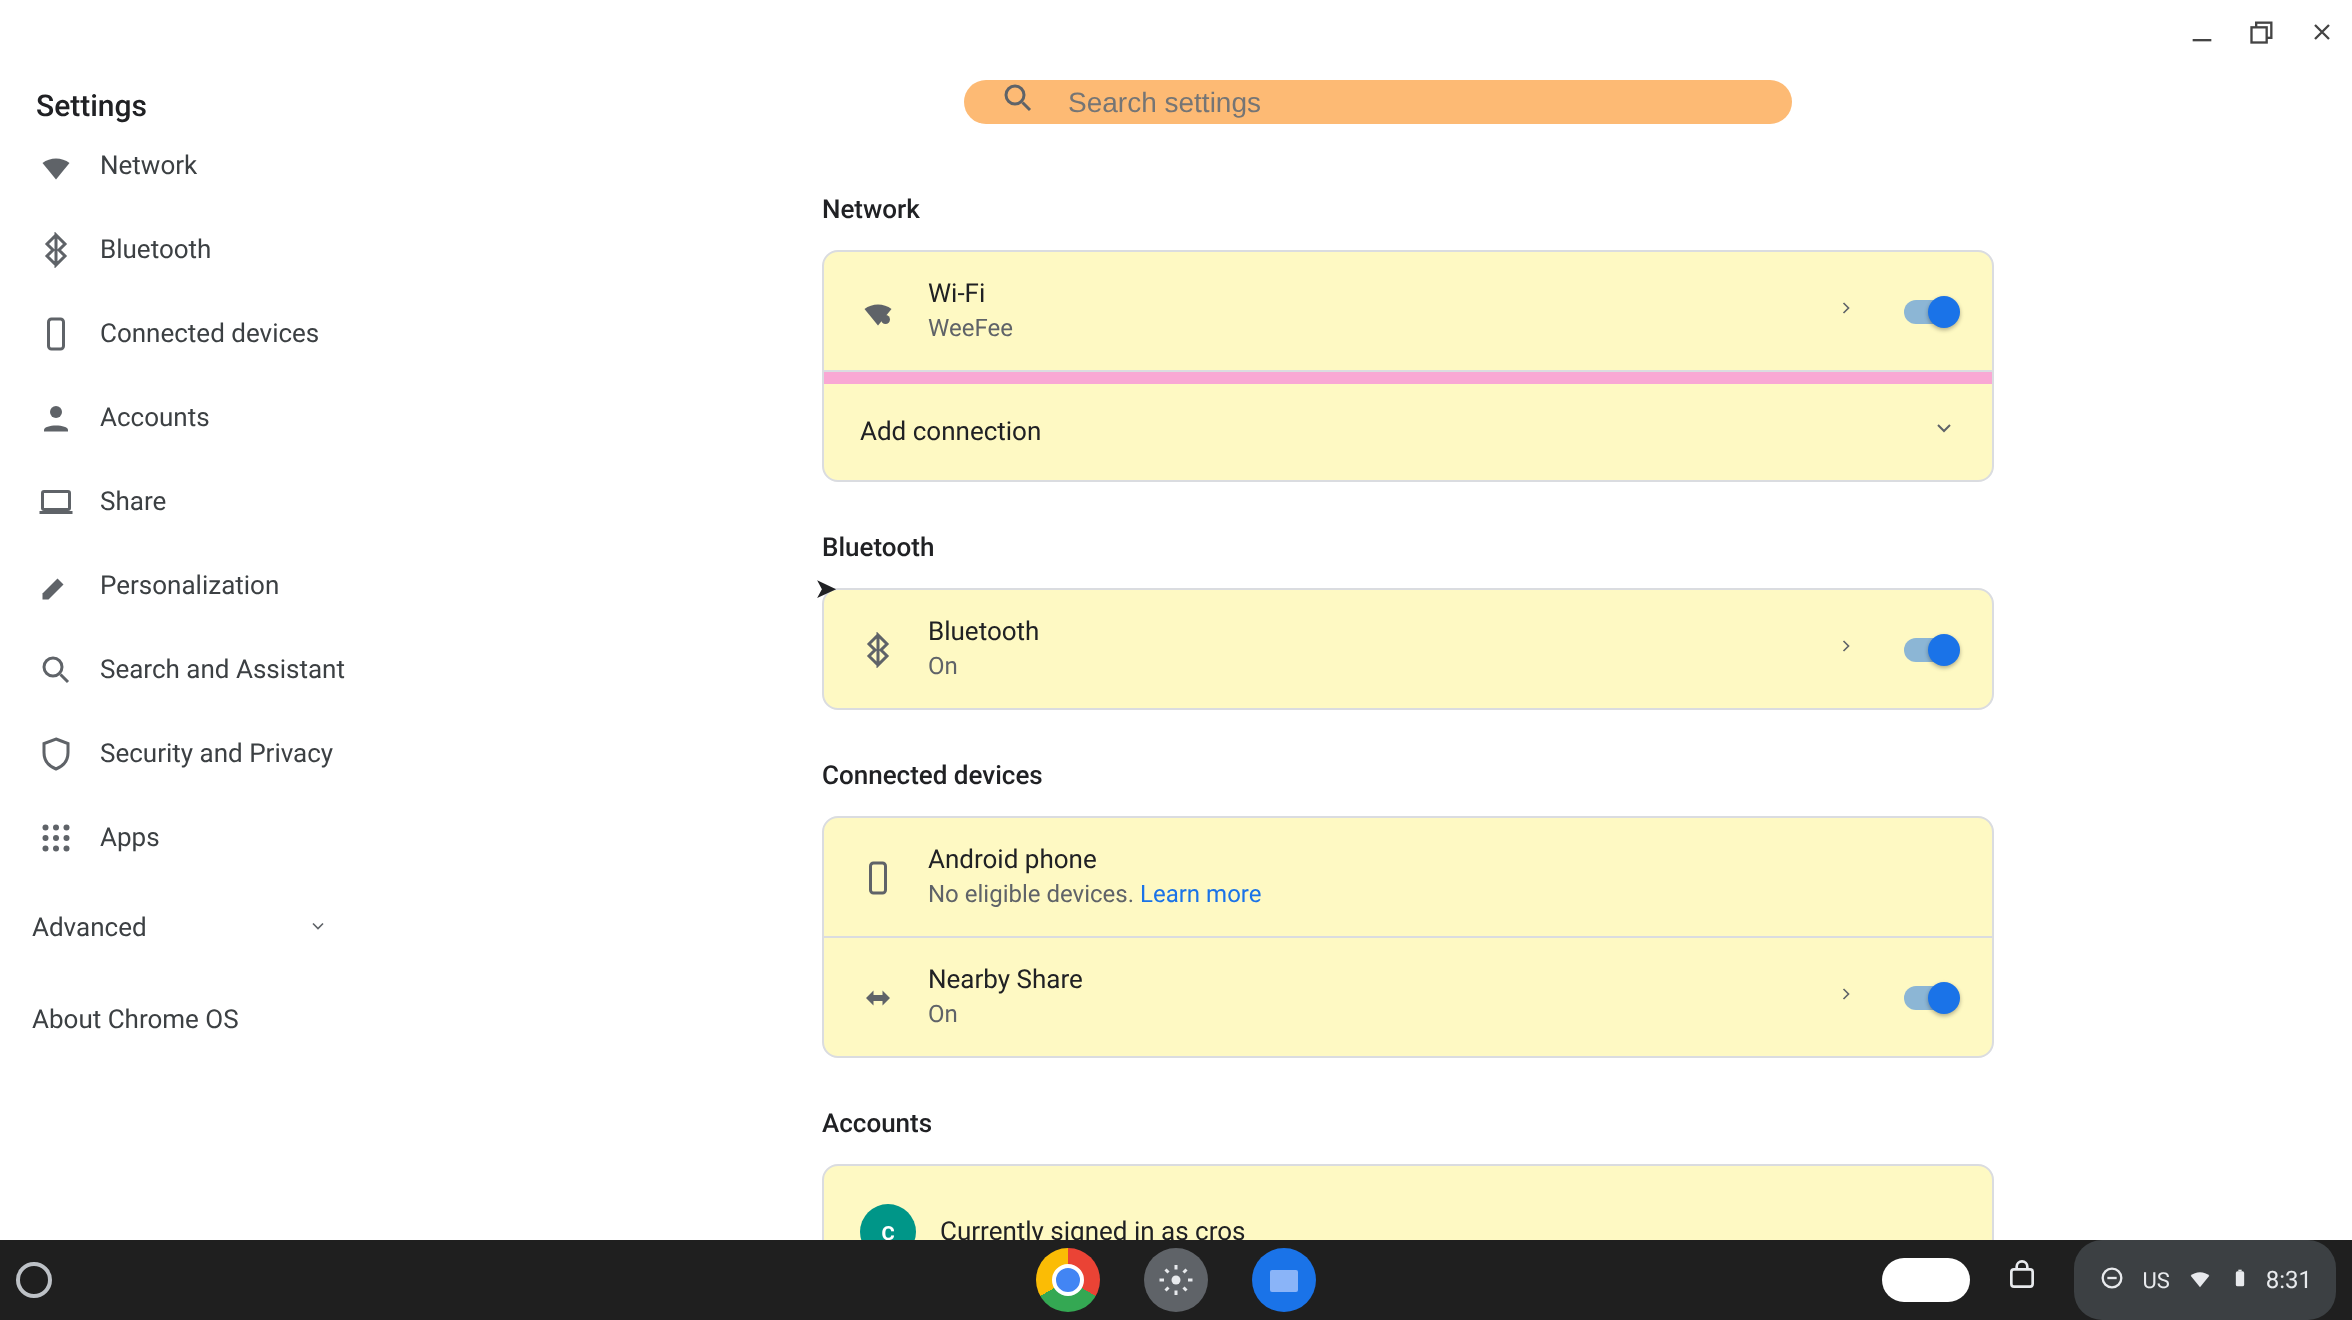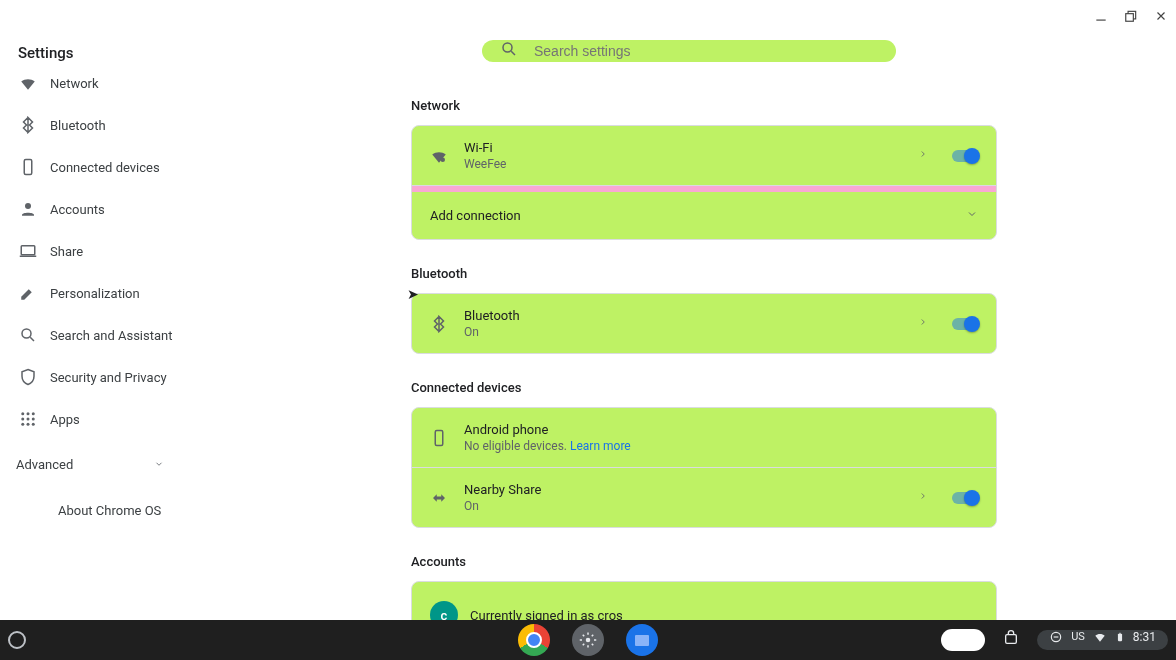--- a/index.html
+++ b/index.html
@@ -36,33 +36,33 @@
 .side-list { display: flex; flex-direction: column; font-size: 13px; color: #3c4043; }
 .side-item {
   display: flex;
   align-items: center;
   padding: 11px 16px 11px 18px;
   cursor: pointer;
 }
 .side-item .ic { width: 20px; height: 20px; display: flex; align-items: center; justify-content: center; margin-right: 12px; flex-shrink:0; }
 .side-item .ic svg { width: 18px; height: 18px; fill: #5f6368; }
 .side-advanced { padding: 11px 16px 11px 16px; display:flex; align-items:center; justify-content: space-between; width:180px; cursor:pointer; font-size:13px; color:#3c4043; margin-top:6px;gap:20px;}
-.side-about { padding: 20px 16px 0 16px; font-size:13px; color:#3c4043; cursor:pointer;margin-left:42px;}
+.side-about { padding: 20px 16px 0 16px; font-size:13px; color:#3c4043; cursor:pointer;}
 .main { flex: 1; padding-top: 40px; display:flex; flex-direction:column; align-items:center; overflow-y:auto; }
 .search-wrap {
-  width: 414px; height: 37px; background: #bef264; border-radius: 18px;
+  width: 414px; height: 37px; background: #fdba74; border-radius: 18px;
   display:flex; align-items:center; padding: 0 18px; gap:16px; margin-bottom:28px; margin-left:-30px;
 }
 .search-wrap svg { width:18px; height:18px; fill:#5f6368;}
 .search-input {
   border:none; background:transparent; outline:none; font-size:14px; color:#5f6368; flex:1;
 }
 .content { width: 586px; }
 .section-title { font-size:13px; font-weight:500; color:#202124; margin: 8px 0 12px 0; }
-.card { border:1px solid #dadce0; border-radius:8px; background:#bef264; margin-bottom:26px; }
+.card { border:1px solid #dadce0; border-radius:8px; background:#fef9c3; margin-bottom:26px; }
 .row { display:flex; align-items:center; padding:14px 18px; min-height: 56px; }
 .row + .row-divider { border-top:1px solid #dadce0; }
 .row .row-icon { width:34px; display:flex; justify-content:flex-start; align-items:center; }
 .row .row-icon svg { width:18px; height:18px; fill:#5f6368; }
 .row-text { flex:1; display:flex; flex-direction:column; font-size:13px; }
 .row-text .sub { font-size:12px; color:#5f6368; margin-top:2px; }
 .row .chevron { color:#5f6368; font-size:11px; margin-right: 24px; }
 .row .chevron svg, .row .chevron-down svg { width:10px; height:10px; fill:#5f6368; }
 .toggle-track { width:26px; height:12px; background: rgba(26,115,232,0.5); border-radius:8px; position:relative; cursor:pointer; }
 .toggle-track::after {
@@ -81,21 +81,21 @@
 .shelf-left, .shelf-center, .shelf-right { display:flex; align-items:center; gap:18px;}
 .shelf-center { position:absolute; left:50%; transform:translateX(-50%); gap: 22px;}
 .launcher { width:18px; height:18px; border:2px solid #bdc1c6; border-radius:50%; }
 .app-icon { width:32px; height:32px; border-radius:50%; display:flex; align-items:center; justify-content:center; }
 .chrome-icon { background: conic-gradient(#ea4335 0 120deg,#34a853 120deg 240deg,#fbbc05 240deg 360deg); position:relative;}
 .chrome-icon::after { content:""; position:absolute; width:12px; height:12px; background:#4285f4; border-radius:50%; border:2px solid #fff;}
 .settings-icon-app { background:#5f6368; }
 .settings-icon-app svg { width:18px; height:18px; fill:#e8eaed;}
 .files-icon { background:#1a73e8; position:relative; }
 .files-icon::before { content:""; position:absolute; width:14px; height:11px; background:#8ab4f8; border-radius:1px;}
-.tray-pill { height:20px; border-radius:14px; background:#3c4043; display:flex; padding:0 12px; gap:8px; font-size:12px;}
+.tray-pill { height:40px; border-radius:14px; background:#3c4043; display:flex; align-items:center; padding:0 12px; gap:8px; font-size:12px;}
 .tray-item svg { width:16px; height:16px; fill:#e8eaed;}
 .cloud { width:44px; height:22px; background:#fff; border-radius:12px; }
 .cursor-ptr { position:absolute; left:407px; top:286px; font-size:14px; pointer-events:none;}
 </style>
 </head>
 <body>
 
 <div class="window-controls">
   <span><svg viewBox="0 0 24 24">
         <rect x="4" y="18" width="16" height="2"></rect>

